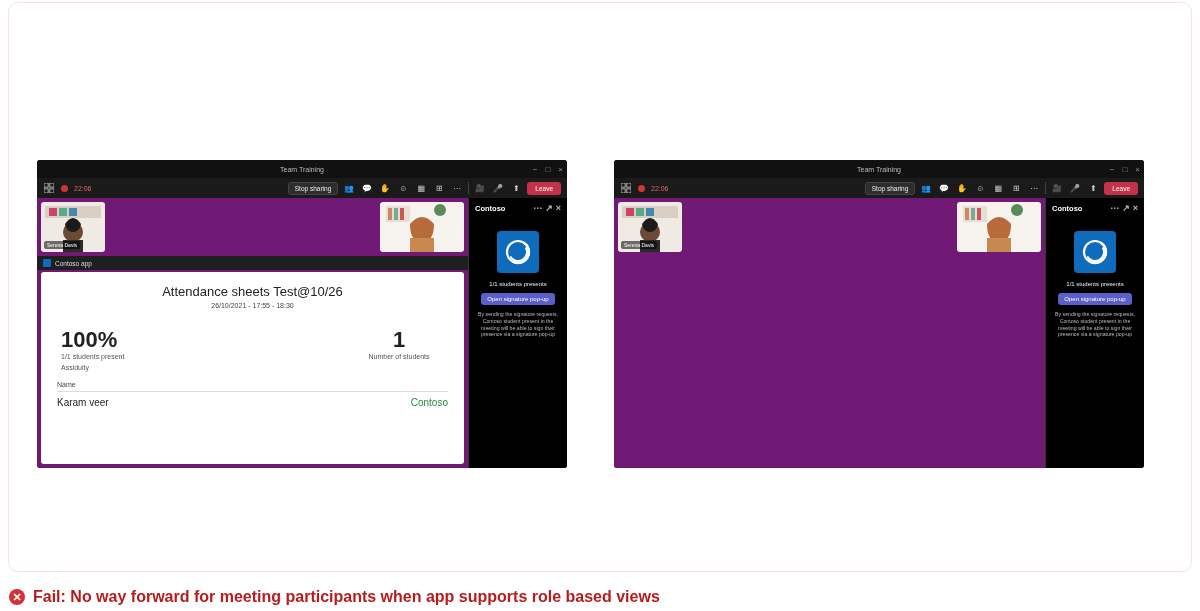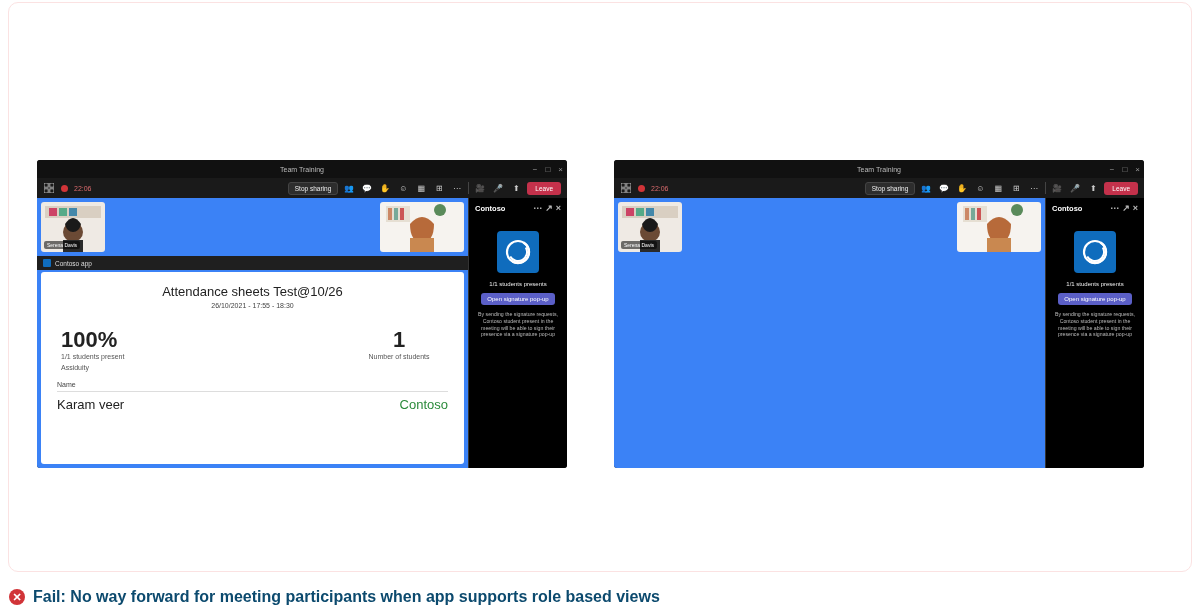--- a/index.html
+++ b/index.html
@@ -25,21 +25,21 @@
     align-items: center;
     gap: 8px;
   }
   .fail-icon {
     width: 16px; height: 16px;
     background: #d13438;
     border-radius: 50%;
     display: flex; align-items: center; justify-content: center;
     color: #fff; font-size: 11px; font-weight: bold;
   }
-  .fail-text { font-size: 16px; font-weight: 600; color: #0c4a6e; }
+  .fail-text { font-size: 16px; font-weight: 600; color: #b91c1c; }
 
   
   .teams-window {
     position: absolute;
     width: 530px; height: 308px;
     background: #1f1f1f;
     border-radius: 3px;
     overflow: hidden;
     color: #e6e6e6;
     font-size: 8px;
@@ -109,21 +109,21 @@
     padding: 3px 8px;
     border-radius: 3px;
   }
 
   .meeting-body {
     display: flex;
     height: calc(100% - 38px);
   }
   .stage {
     flex: 1;
-    background: #3b82f6;
+    background: #701a75;
     position: relative;
   }
   .side-panel {
     width: 99px;
     background: #000000;
     border-left: 1px solid #333;
     display: flex;
     flex-direction: column;
     align-items: center;
     padding: 0 6px;
@@ -216,21 +216,21 @@
   .sc-stat-line2 { font-size: 7px; color: #555; margin-top: 4px; }
   .sc-right { text-align: center; min-width: 90px;}
   .sc-table-head {
     border-bottom: 1px solid #ddd;
     padding-bottom: 3px;
     font-size: 7px; color: #444;
     margin-top: 6px;
   }
   .sc-row {
     display: flex; justify-content: space-between;
-    font-size: 13px; padding-top: 5px;
+    font-size: 10px; padding-top: 5px;
   }
   .present { color: #2a8a3a; }
 </style>
 </head>
 <body>
 
 <div class="outer-frame">
 
   <div class="teams-window win-left">
 

